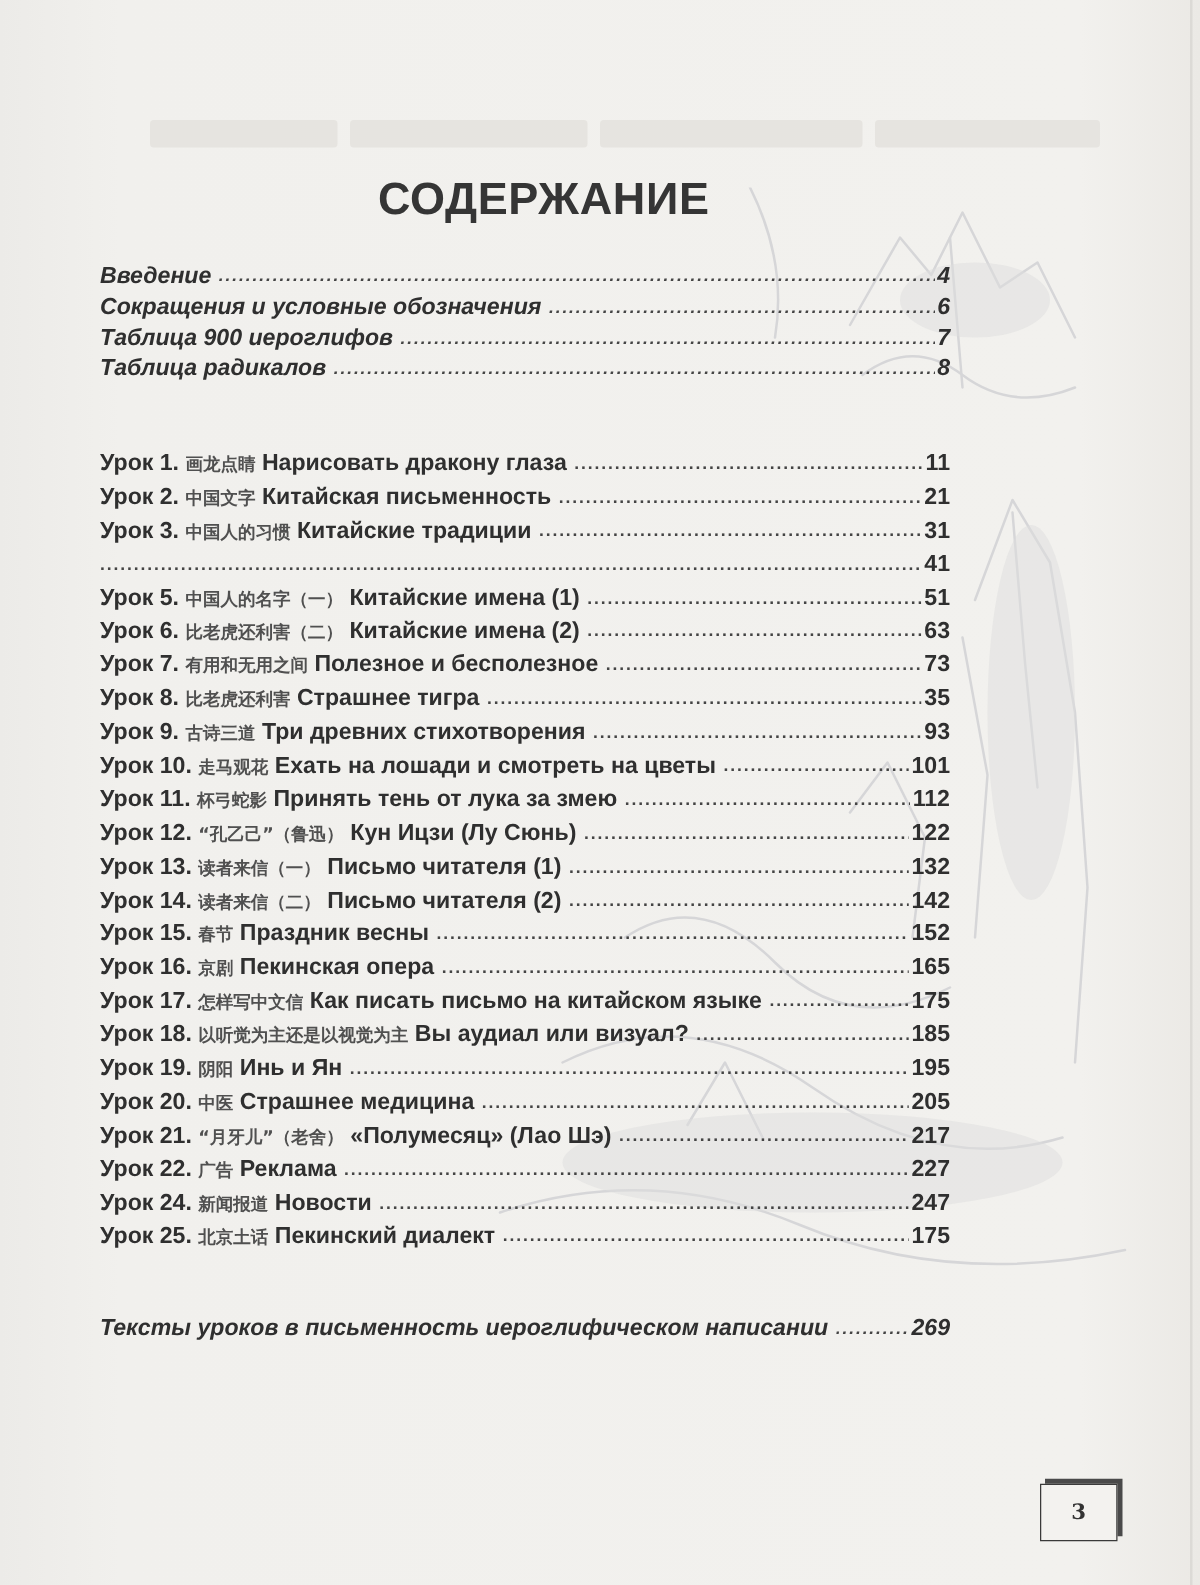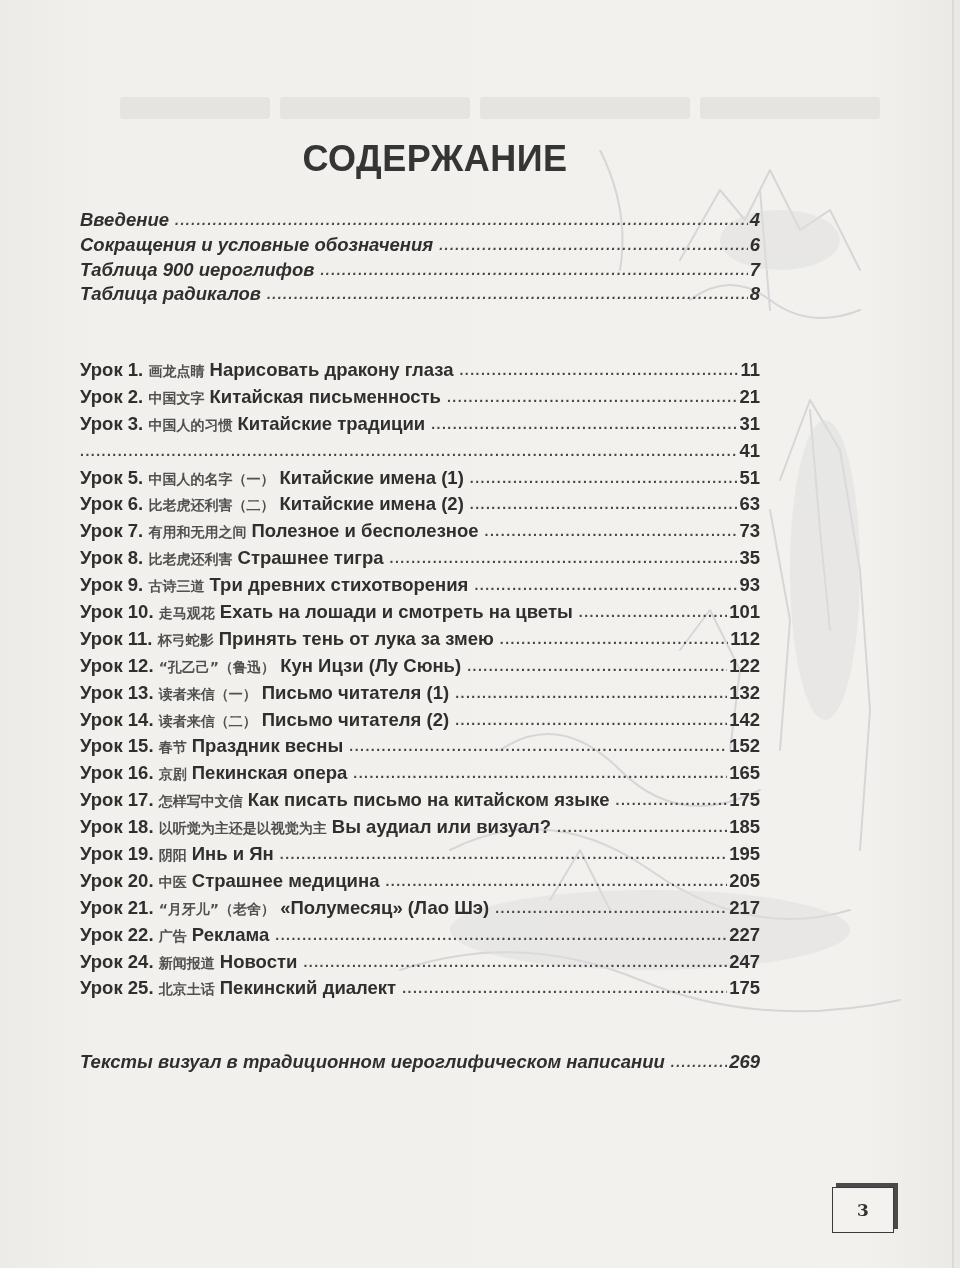--- a/index.html
+++ b/index.html
@@ -294,21 +294,21 @@
       </div>
       <div class="toc-row">
         <span class="label"><span>Урок 25.</span> <span class="cjk">北京土话</span> <span>Пекинский диалект</span></span>
         <span class="dots"></span>
         <span class="page-num">175</span>
       </div>
     </div>
 
   <div class="toc appendix">
     <div class="toc-row">
-      <span class="label">Тексты визуал в традиционном иероглифическом написании</span>
+      <span class="label">Тексты уроков в письменность иероглифическом написании</span>
       <span class="dots"></span>
       <span class="page-num">269</span>
     </div>
   </div>
 
   <div class="page-box">
     <span>3</span>
   </div>
 </div>
 

